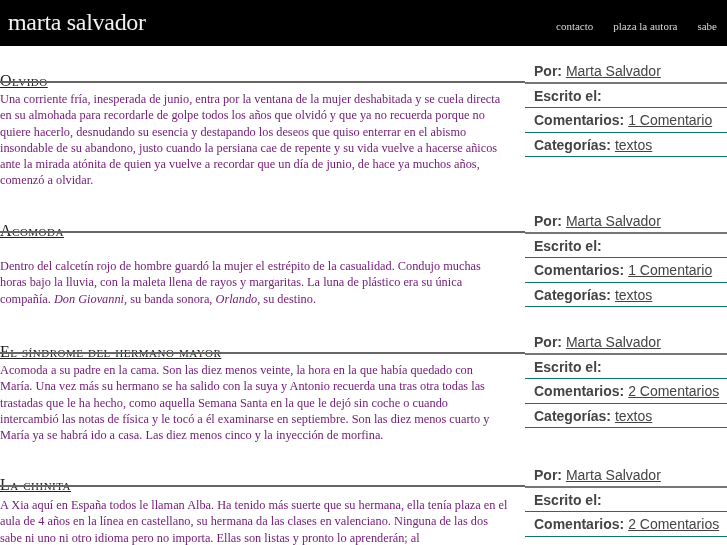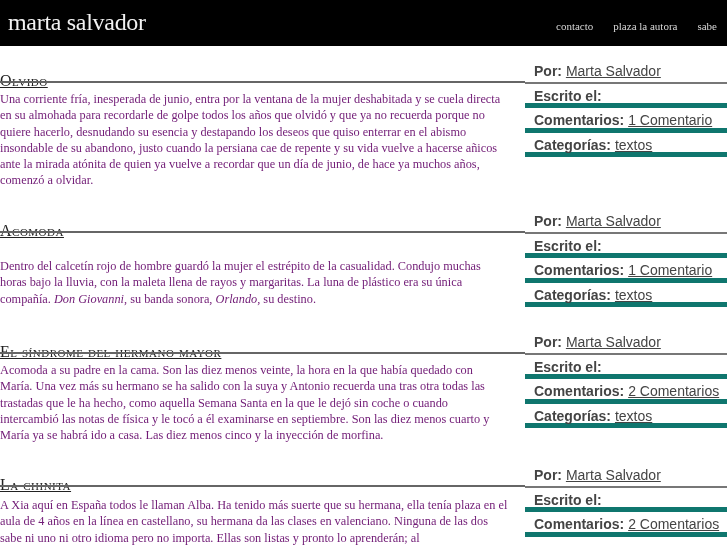--- a/index.html
+++ b/index.html
@@ -37,21 +37,21 @@
       font-family: "Liberation Serif", serif; font-size: 12.3px; line-height: 16.3px; color: #701a75;
     }
     .post-body em { font-style: italic; }
 
     .meta {
       position: absolute; left: 525px; width: 202px;
       font-family: "Liberation Sans", sans-serif; font-size: 14px; font-weight: bold; color: #444;
     }
     .meta-row {
       height: 24.3px; line-height: 24px; padding-left: 9px;
-      border-bottom: 5px solid #0f766e; white-space: nowrap;
+      border-bottom: 1px solid #0f766e; white-space: nowrap;
     }
     .meta-row.first { border-bottom: 2px solid #777; height: 25px; }
     .meta-row a { font-weight: normal; color: #444; text-decoration: underline; cursor: pointer; }
   </style>
 </head>
 <body>
 
 <div id="header">
   <div id="site-title">marta salvador</div>
   <nav id="nav">

